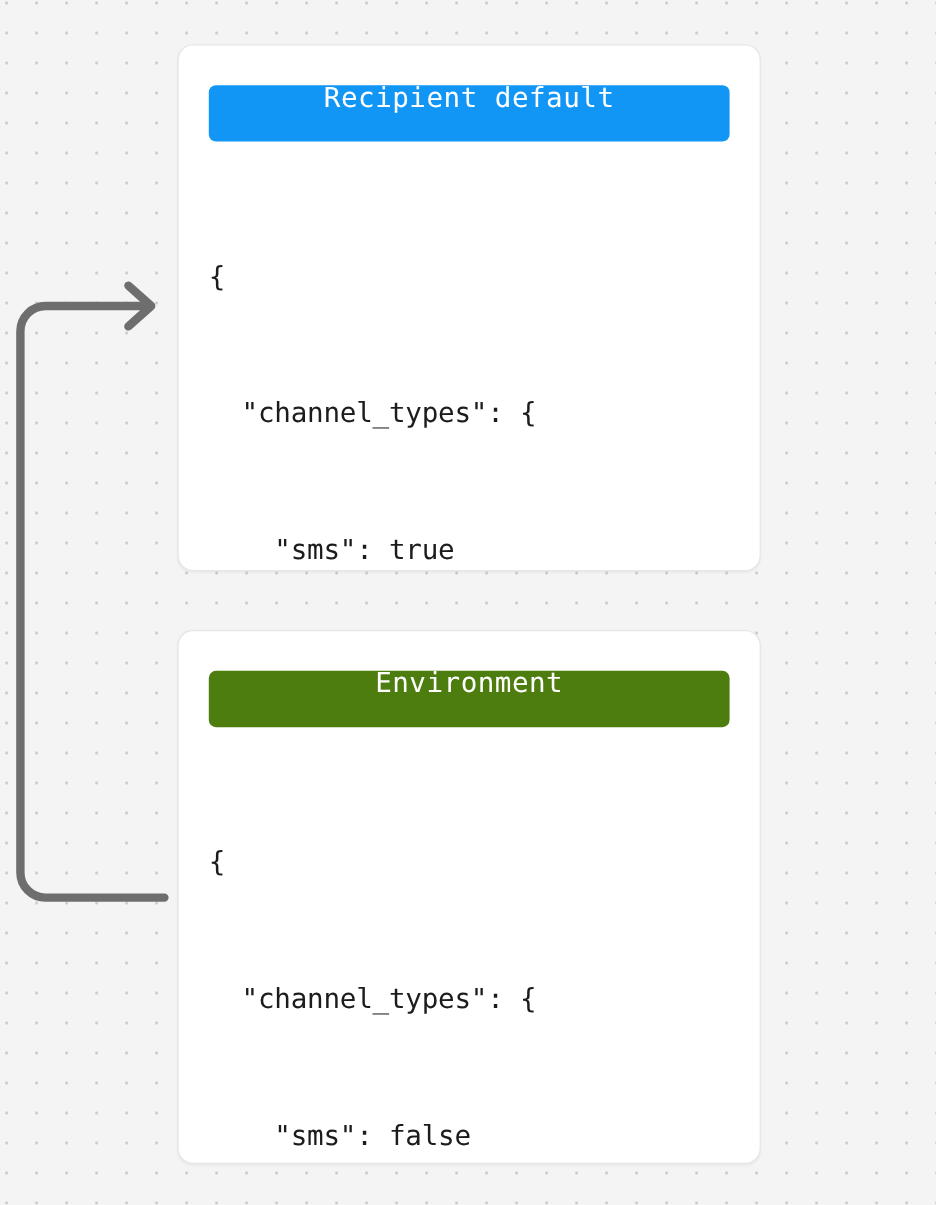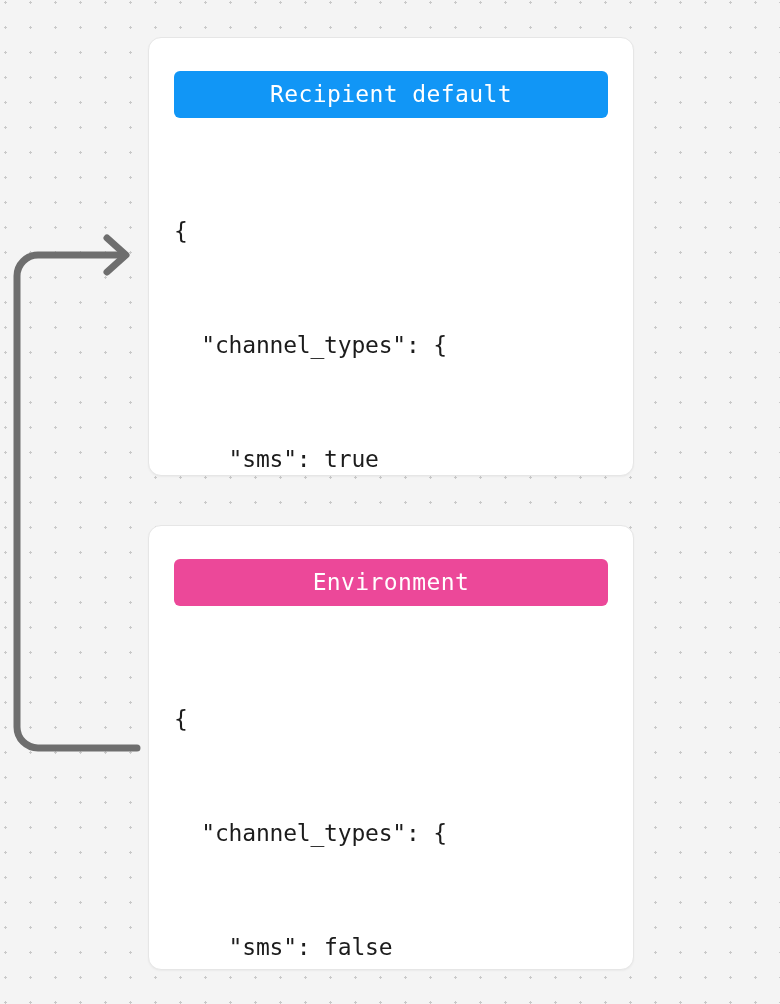--- a/index.html
+++ b/index.html
@@ -49,31 +49,31 @@
     padding: 0;
   }
   #card-recipient-default { top: 37px;  height: 439px; }
   #card-environment       { top: 525px; height: 445px; }
 
   .card-header {
     margin: 33px 25px 0 25px;
     height: 47px;
     border-radius: 6px;
     display: flex;
-    align-items: center;
+    align-items: flex-start;
     justify-content: center;
     color: #ffffff;
     font-family: "DejaVu Sans Mono", monospace;
     font-size: 23px;
     letter-spacing: 0.4px;
     line-height: 1;
     user-select: none;
   }
   .hdr-blue  { background: #1196f6; }
-  .hdr-green { background: #ec4899; }
+  .hdr-green { background: #4d7c0f; }
 
   .code-block {
     margin: 18px 0 0 0;
     padding: 0 25px;
     font-family: "DejaVu Sans Mono", monospace;
     font-size: 23px;
     line-height: 38px;
     color: #1c1c1c;
     white-space: pre;
     letter-spacing: -0.2px;

